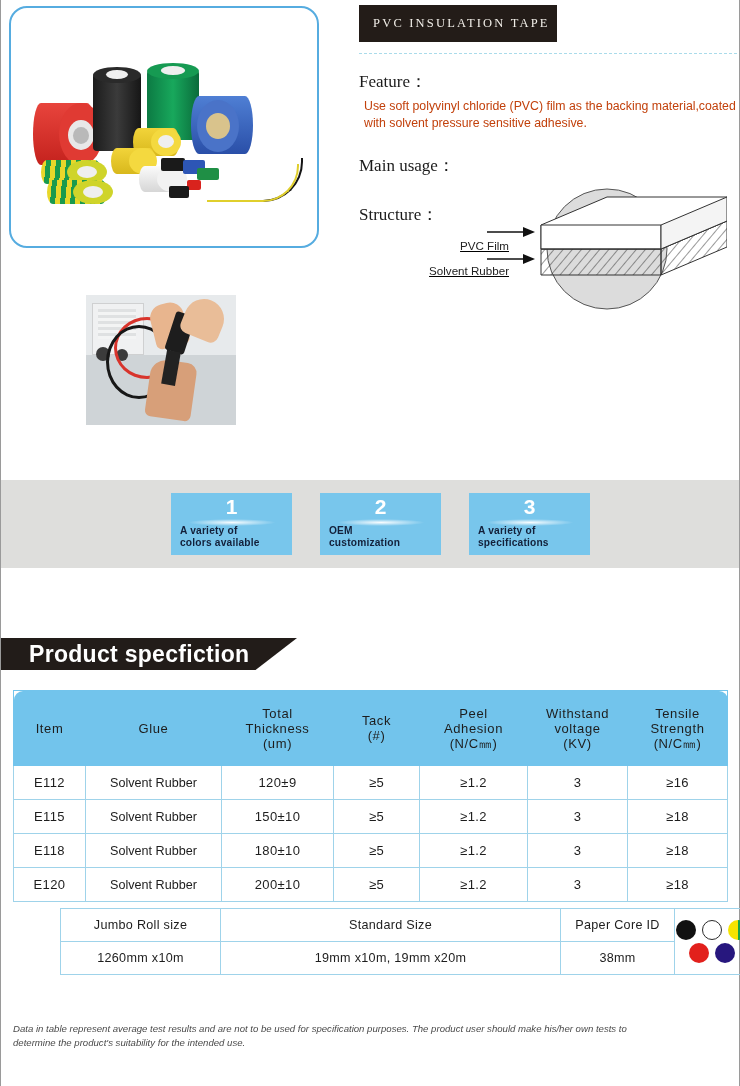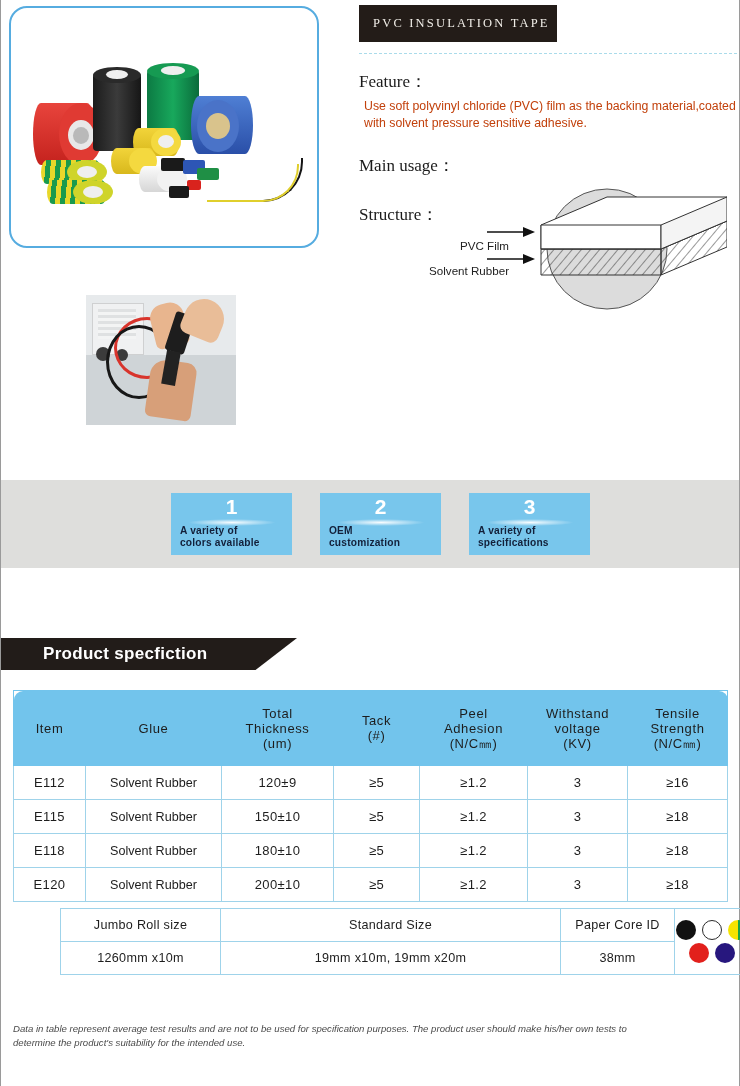--- a/index.html
+++ b/index.html
@@ -71,21 +71,21 @@
   .sec-body {
     font-family: "Liberation Sans", sans-serif;
     font-size: 12.3px; color: #c2410c;
     line-height: 1.38;
     margin-top: 5px; padding-left: 5px;
   }
   .usage-wrap { margin-top: 22px; }
   .struct-wrap { margin-top: 26px; position: relative; height: 130px; }
 
   .struct-diagram { position: absolute; left: 128px; top: -16px; width: 240px; height: 125px; }
-  .struct-labels { position: absolute; left: 30px; top: 30px; }
+  .struct-labels { position: absolute; left: 30px; top: 30px; text-decoration: underline; }
   .struct-label {
     font-size: 11.6px; color: #222; height: 25px;
     display: flex; align-items: center; justify-content: flex-end;
     width: 120px;
   }
 
   
   .grey-band {
     position: absolute; left: 0; top: 480px;
     width: 738px; height: 88px;
@@ -118,22 +118,22 @@
 
   
   .spec-banner-wrap { position: absolute; left: 0; top: 638px; width: 738px; }
   .spec-banner {
     position: relative; width: 296px; height: 32px;
     background: #221c19;
     clip-path: polygon(0 0, 100% 0, 86% 100%, 0 100%);
     display: flex; align-items: center;
   }
   .spec-banner span {
-    color: #ffffff; font-size: 17px; font-weight: bold;
-    padding-left: 42px; letter-spacing: 0.3px;
+    color: #ffffff; font-size: 23px; font-weight: bold;
+    padding-left: 28px; letter-spacing: 0.3px;
   }
 
   
   .table-area { position: absolute; left: 12px; top: 690px; width: 714px; }
   table.spec { border-collapse: collapse; width: 714px; table-layout: fixed; }
   table.spec th, table.spec td {
     border: 1px solid #9fd3ea;
     text-align: center;
     font-family: "Liberation Sans", sans-serif;
     color: #1d1d1d;

